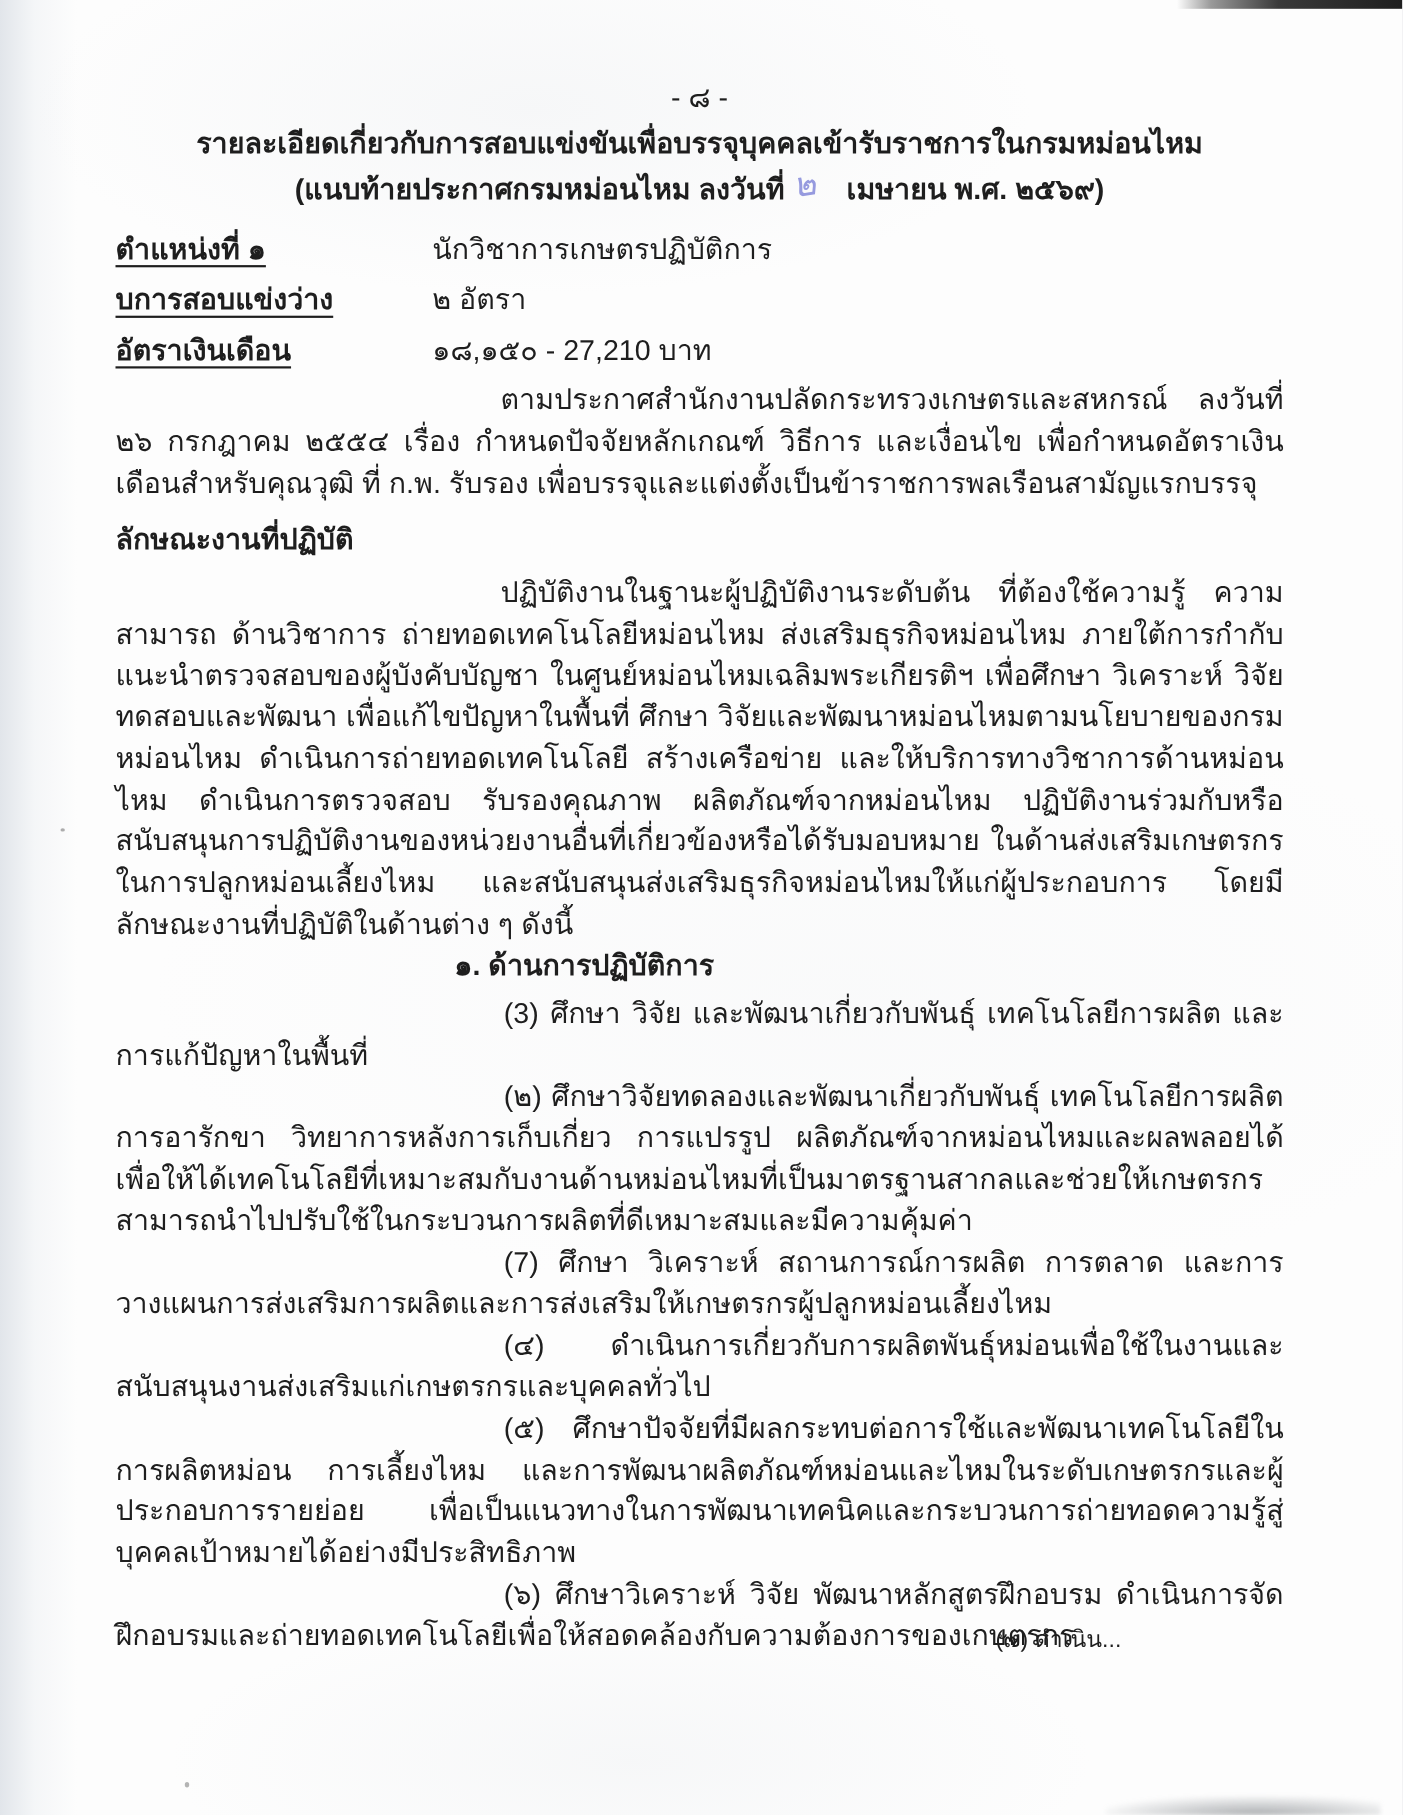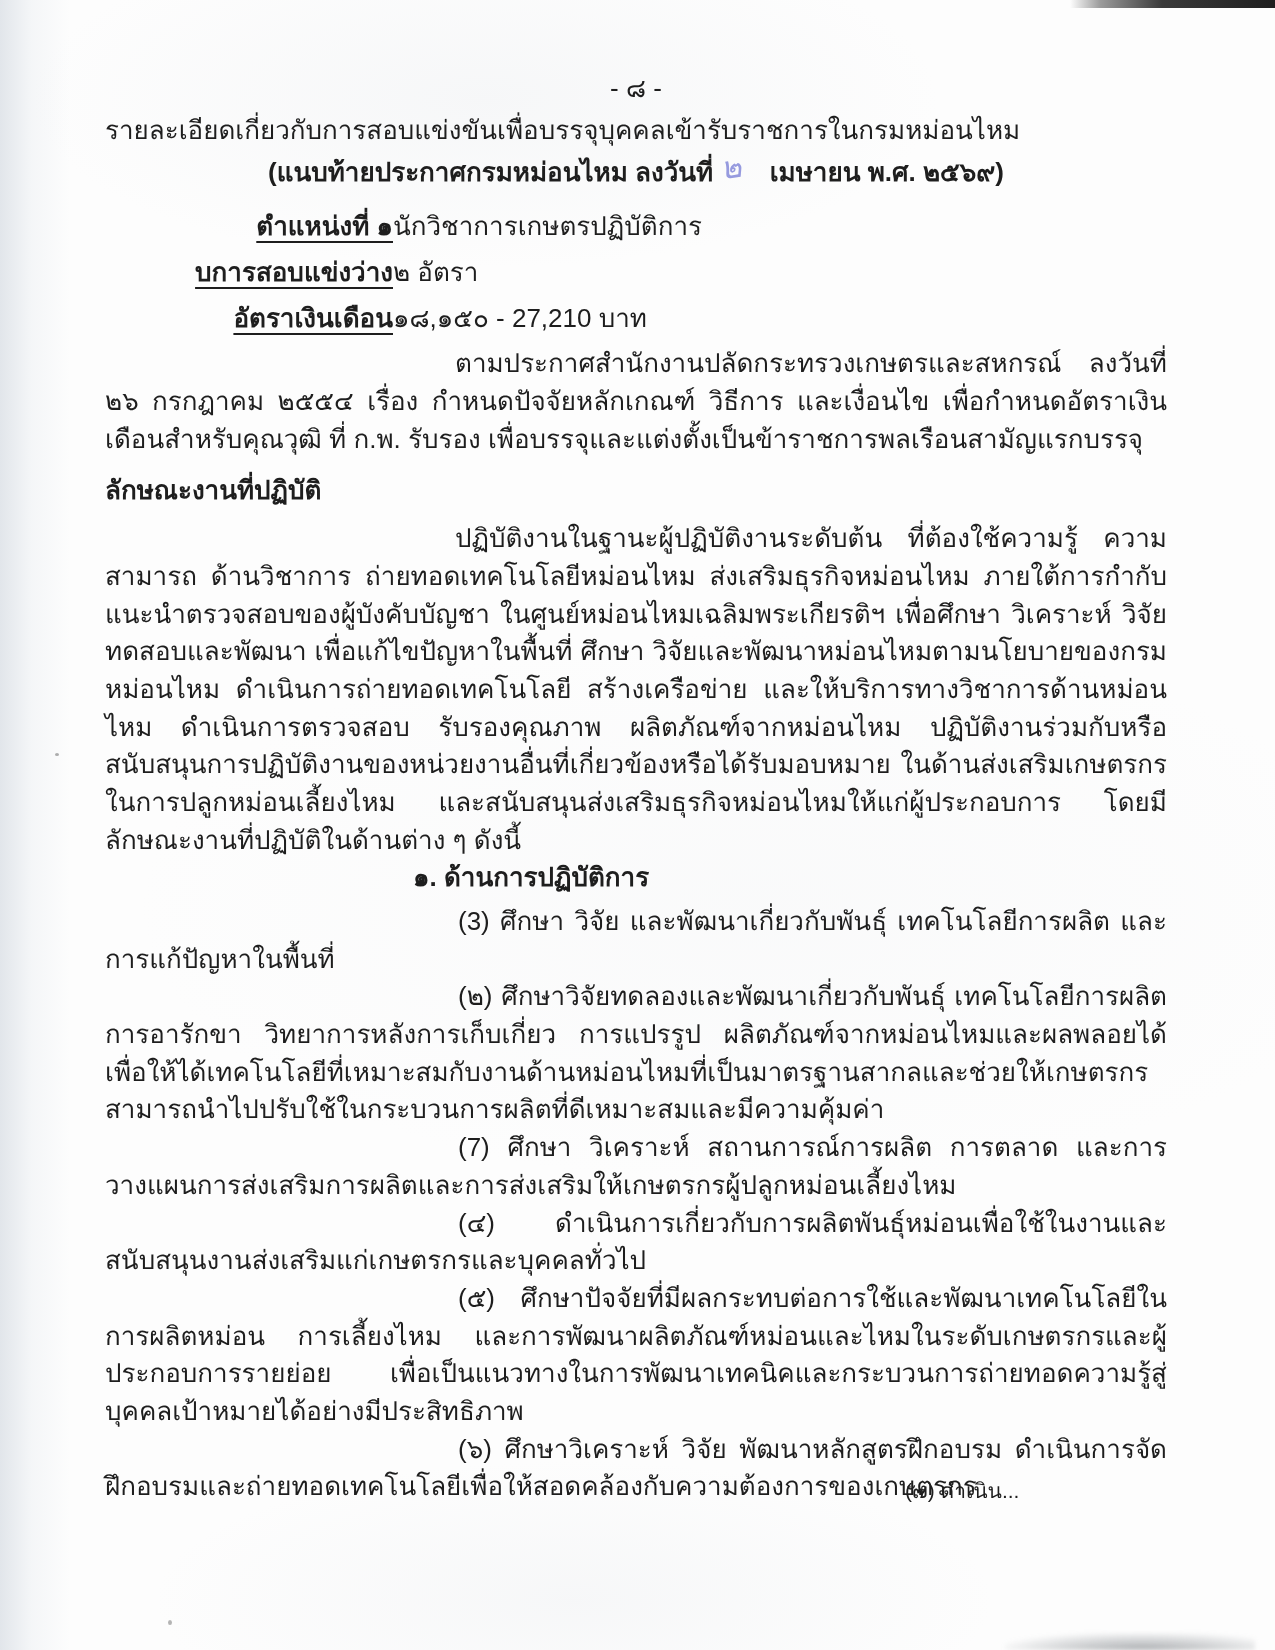--- a/index.html
+++ b/index.html
@@ -25,35 +25,35 @@
     background:
       radial-gradient(ellipse 700px 260px at 38% 6%,rgba(222,226,231,.22),rgba(255,255,255,0) 65%),
       radial-gradient(ellipse 900px 400px at 60% 55%,rgba(228,231,235,.14),rgba(255,255,255,0) 70%),
       radial-gradient(ellipse 600px 200px at 45% 97%,rgba(220,224,229,.2),rgba(255,255,255,0) 70%);
   }
   .content{
     position:relative;z-index:2;
     padding:70px 108px 0 105px;
   }
   .page-number{text-align:center;margin:0 0 4px;}
-  .doc-title{text-align:left;font-weight:normal;margin:2px 0 0;}
+  .doc-title{text-align:center;font-weight:bold;margin:2px 0 0;}
   .doc-subtitle{text-align:center;font-weight:bold;margin:0 0 2px;}
   .handwritten{
     display:inline-block;
     color:#7d82d8;
     font-size:31px;
     font-style:italic;
     transform:rotate(-9deg);
     margin:0 28px 0 8px;
     position:relative;top:-3px;
     opacity:.8;
     font-weight:normal;
   }
   .fields{margin:14px 0 2px;}
-  .field-row{display:flex;margin:0 0 8px;text-align:right;}
+  .field-row{display:flex;margin:0 0 8px;}
   .field-label{
     flex:0 0 288px;
     font-weight:bold;
     text-decoration:underline;
     text-decoration-thickness:2px;
     text-underline-offset:6px;
   }
   .field-value{font-weight:normal;}
   p.para{margin:0;text-align:justify;}
   .para-intro{margin:2px 0 10px;text-indent:350px;}

